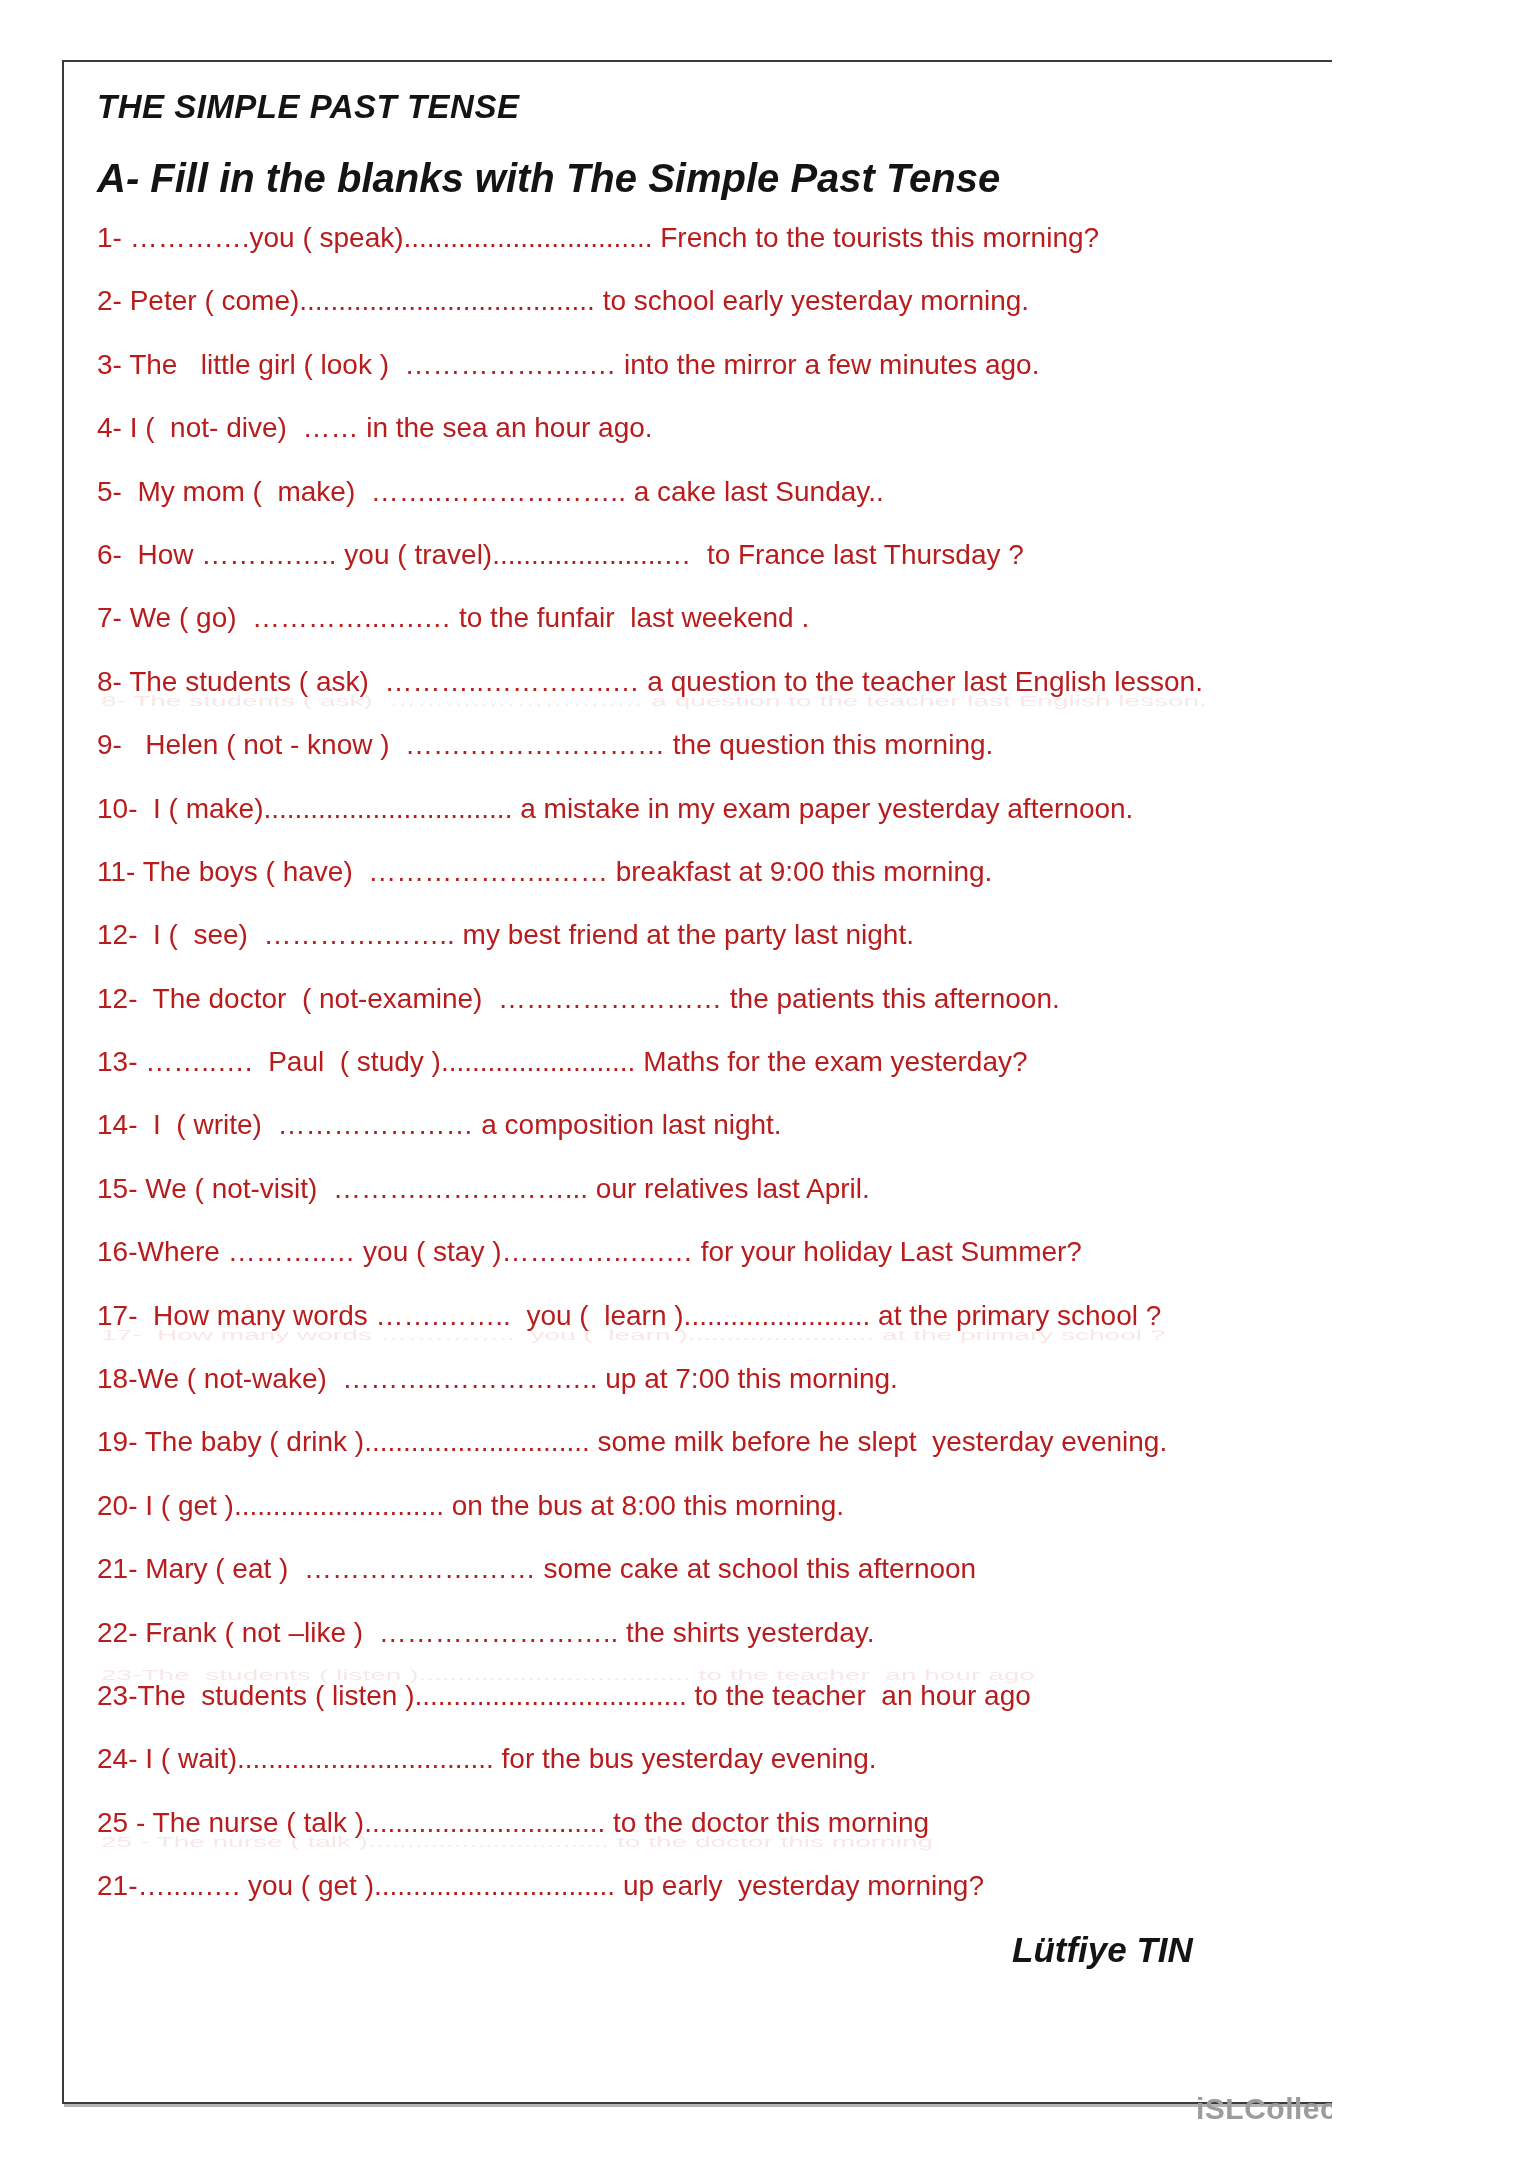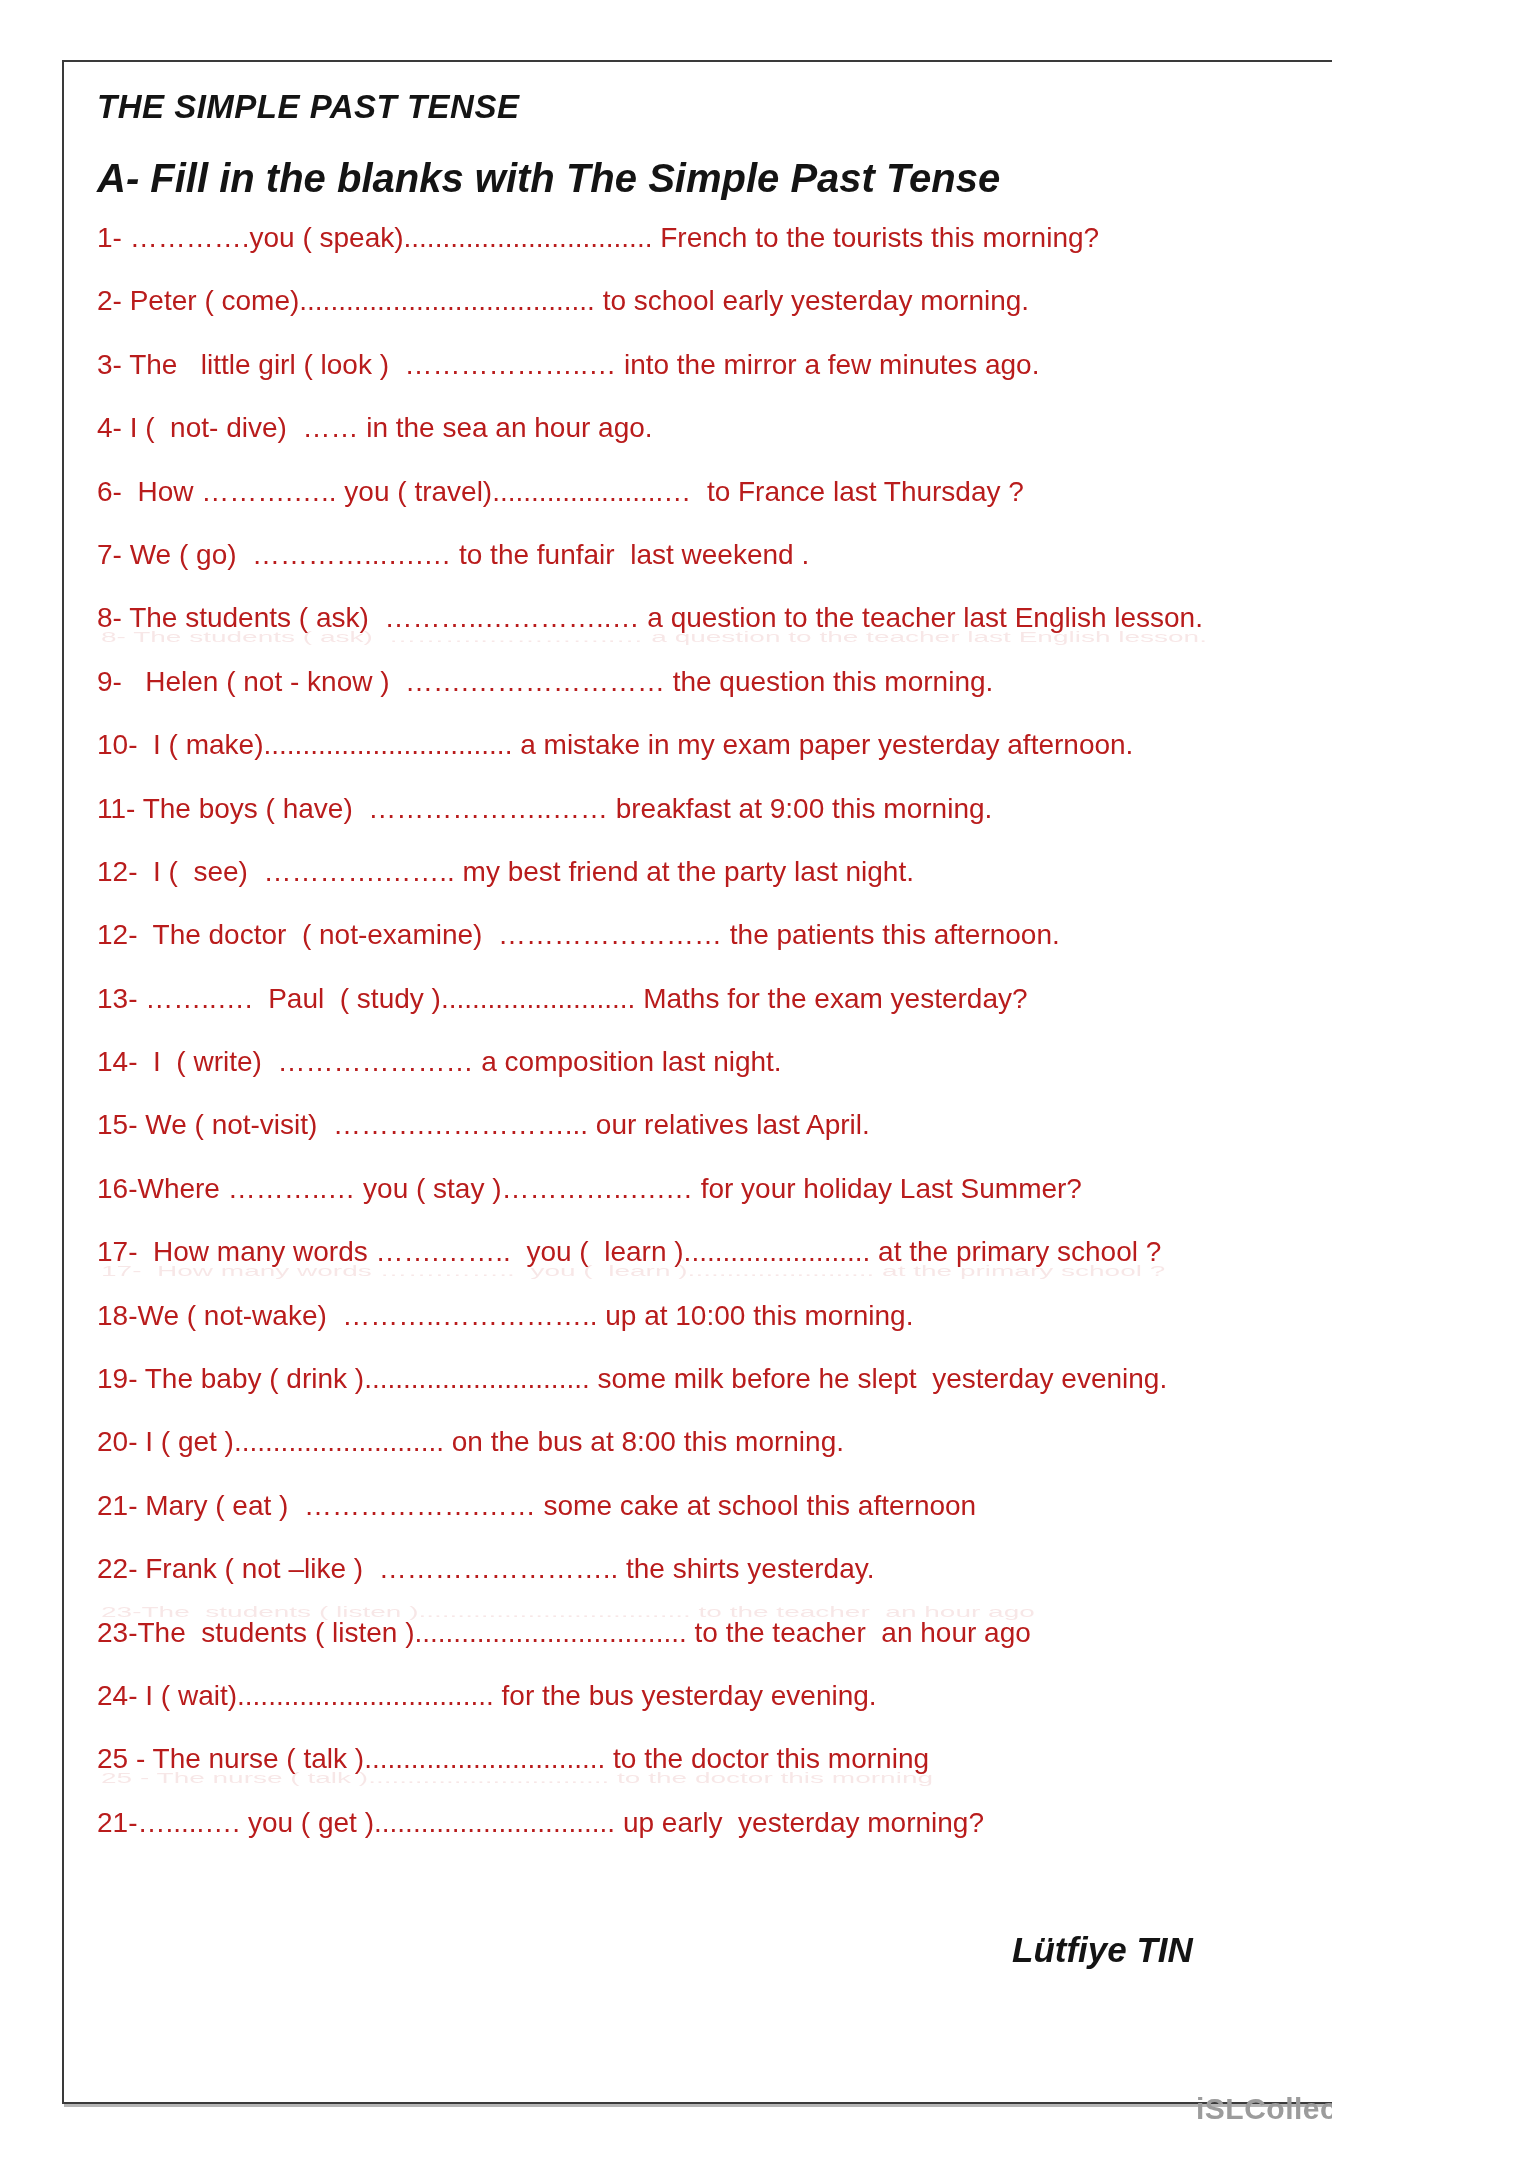--- a/index.html
+++ b/index.html
@@ -95,34 +95,35 @@
 
 <div class="canvas">
   <div class="page">
     <h1 class="title">THE SIMPLE PAST TENSE</h1>
     <h2 class="section-header">A- Fill in the blanks with The Simple Past Tense</h2>
     <div class="lines">
         <div class="line"><span class="line-text">1- ………….you ( speak)................................ French to the tourists this morning?</span></div>
         <div class="line"><span class="line-text">2- Peter ( come)...................................... to school early yesterday morning.</span></div>
         <div class="line"><span class="line-text">3- The   little girl ( look )  ………………..… into the mirror a few minutes ago.</span></div>
         <div class="line"><span class="line-text">4- I (  not- dive)  …… in the sea an hour ago.</span></div>
+        <div class="line"><span class="line-text">5-  My mom (  make)  ……..……………….. a cake last Sunday..</span></div>
         <div class="line"><span class="line-text">6-  How ……….….. you ( travel)......................…  to France last Thursday ?</span></div>
         <div class="line"><span class="line-text">7- We ( go)  …………...….… to the funfair  last weekend .</span></div>
         <div class="line"><span class="line-text">8- The students ( ask)  ………..…………..… a question to the teacher last English lesson.</span><span class="line-text ghost">8- The students ( ask)  ………..…………..… a question to the teacher last English lesson.</span></div>
         <div class="line"><span class="line-text">9-   Helen ( not - know )  …….………………… the question this morning.</span></div>
         <div class="line"><span class="line-text">10-  I ( make)................................ a mistake in my exam paper yesterday afternoon.</span></div>
         <div class="line"><span class="line-text">11- The boys ( have)  ………………..…… breakfast at 9:00 this morning.</span></div>
         <div class="line"><span class="line-text">12-  I (  see)  ………….…….. my best friend at the party last night.</span></div>
         <div class="line"><span class="line-text">12-  The doctor  ( not-examine)  …………………… the patients this afternoon.</span></div>
         <div class="line"><span class="line-text">13- ……..….  Paul  ( study )......................... Maths for the exam yesterday?</span></div>
         <div class="line"><span class="line-text">14-  I  ( write)  ………………… a composition last night.</span></div>
         <div class="line"><span class="line-text">15- We ( not-visit)  ……….……………... our relatives last April.</span></div>
         <div class="line"><span class="line-text">16-Where ………..… you ( stay )…………..….… for your holiday Last Summer?</span></div>
         <div class="line"><span class="line-text">17-  How many words …….……..  you (  learn )........................ at the primary school ?</span><span class="line-text ghost">17-  How many words …….……..  you (  learn )........................ at the primary school ?</span></div>
-        <div class="line"><span class="line-text">18-We ( not-wake)  ………..…………….. up at 10:00 this morning.</span></div>
+        <div class="line"><span class="line-text">18-We ( not-wake)  ………..…………….. up at 7:00 this morning.</span></div>
         <div class="line"><span class="line-text">19- The baby ( drink )............................. some milk before he slept  yesterday evening.</span></div>
         <div class="line"><span class="line-text">20- I ( get )........................... on the bus at 8:00 this morning.</span></div>
         <div class="line"><span class="line-text">21- Mary ( eat )  ……………….…… some cake at school this afternoon</span></div>
         <div class="line"><span class="line-text">22- Frank ( not –like )  …………………….. the shirts yesterday.</span></div>
         <div class="line"><span class="line-text">23-The  students ( listen )................................... to the teacher  an hour ago</span><span class="line-text ghost above">23-The  students ( listen )................................... to the teacher  an hour ago</span></div>
         <div class="line"><span class="line-text">24- I ( wait)................................. for the bus yesterday evening.</span></div>
         <div class="line"><span class="line-text">25 - The nurse ( talk )............................... to the doctor this morning</span><span class="line-text ghost">25 - The nurse ( talk )............................... to the doctor this morning</span></div>
         <div class="line"><span class="line-text">21-….....…. you ( get )............................... up early  yesterday morning?</span></div>
       </div>
     <div class="signature">Lütfiye TIN</div>

